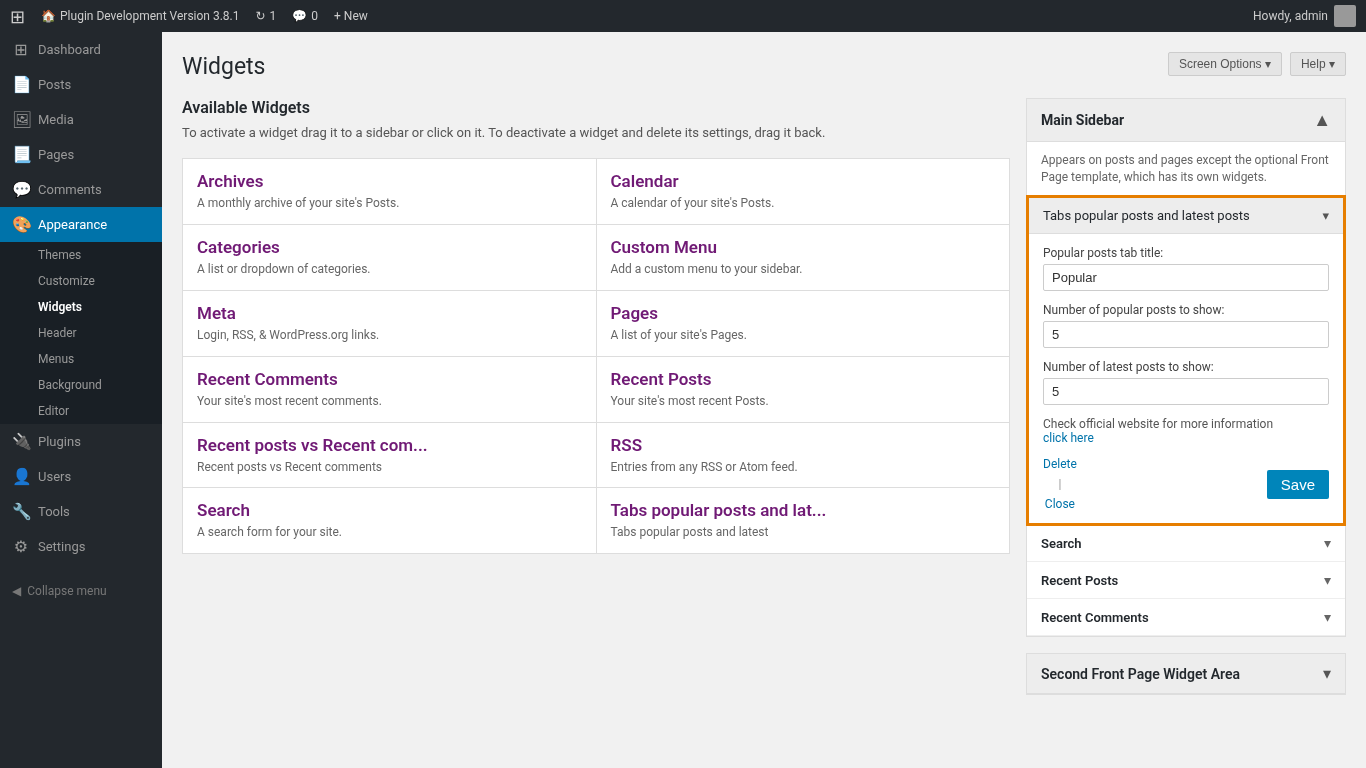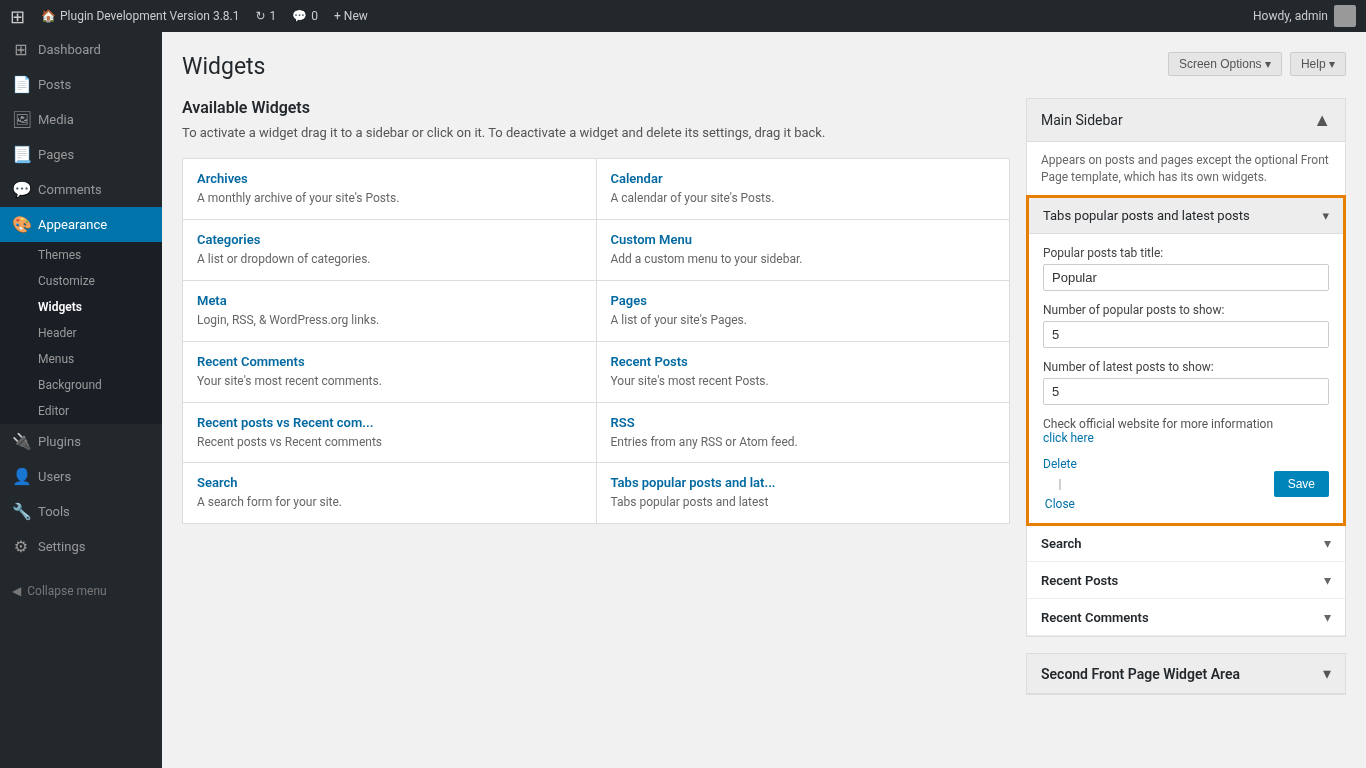--- a/index.html
+++ b/index.html
@@ -151,22 +151,22 @@
       border: 1px solid #ddd;
       background: #ddd;
       gap: 1px;
     }
     .widget-cell {
       background: #fff;
       padding: 12px 14px;
     }
     .widget-cell-name {
       font-weight: 600;
-      font-size: 13px;
-      color: #0369a1;
+      font-size: 17px;
+      color: #701a75;
       margin-bottom: 4px;
     }
     .widget-cell-desc {
       font-size: 12px;
       color: #666;
       line-height: 1.4;
     }
 
     
     .sidebars-area {
@@ -183,21 +183,21 @@
     .sidebar-panel-header {
       background: #ededed;
       border-bottom: 1px solid #ddd;
       padding: 10px 14px;
       display: flex;
       align-items: center;
       justify-content: space-between;
     }
     .sidebar-panel-title {
       font-size: 14px;
-      font-weight: 400;
+      font-weight: 700;
       color: #23282d;
     }
     .sidebar-panel-toggle {
       font-size: 18px;
       color: #555;
       cursor: pointer;
     }
     .sidebar-panel-desc {
       padding: 10px 14px;
       font-size: 12px;
@@ -293,21 +293,21 @@
       color: #0073aa;
       text-decoration: none;
       cursor: pointer;
     }
     .widget-sep { color: #999; }
     .btn-save {
       background: #0085ba;
       color: #fff;
       border: none;
       padding: 6px 14px;
-      font-size: 12px;
+      font-size: 15px;
       cursor: pointer;
       border-radius: 2px;
     }
 
     
     .second-sidebar-panel {
       background: #fff;
       border: 1px solid #ddd;
       text-align: right;
     }

